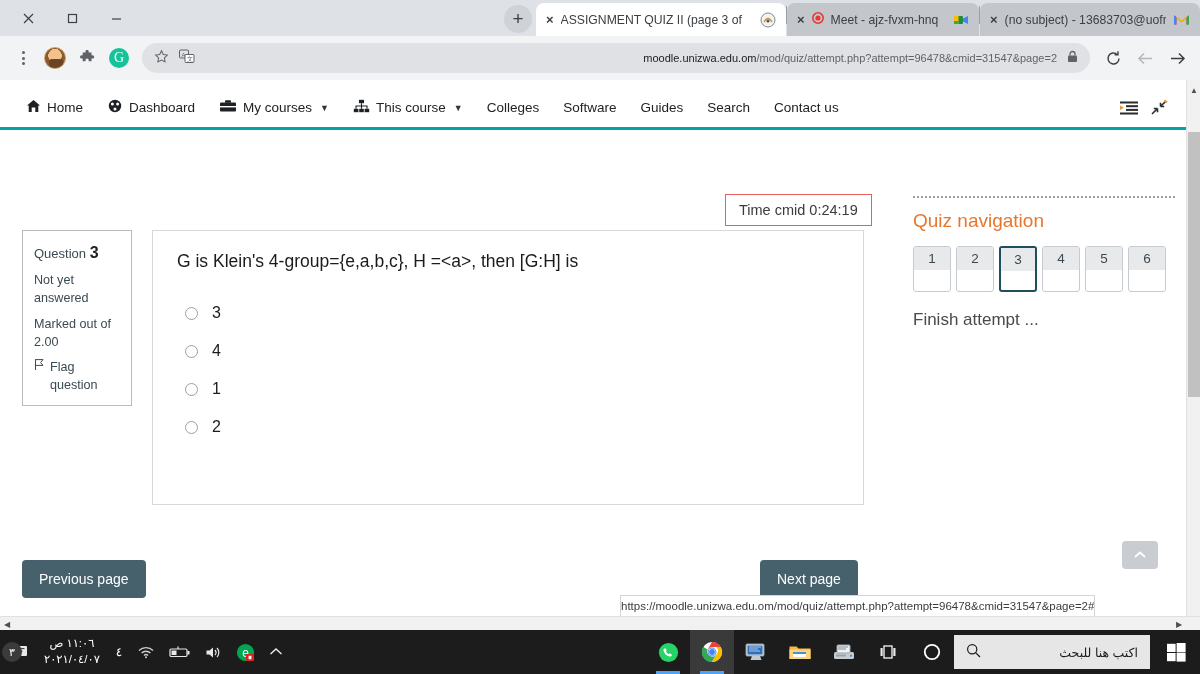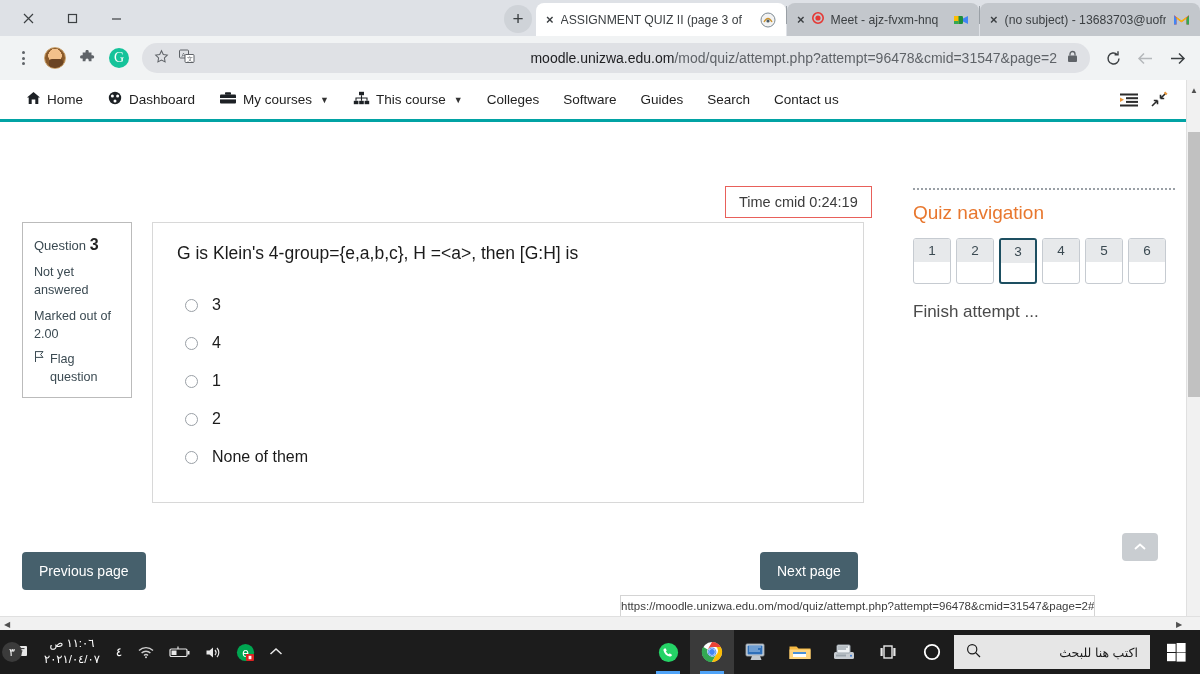--- a/index.html
+++ b/index.html
@@ -61,29 +61,29 @@
   .avatar::after{content:"";position:absolute;left:4px;top:11px;width:14px;height:10px;background:#6b4423;border-radius:3px;}
   .grammarly { width:20px;height:20px;border-radius:50%;background:#15c39a;color:#fff;font-size:14px;
                display:flex;align-items:center;justify-content:center;font-family:"Liberation Serif",serif; }
 
   .omnibox {
     flex: 1; height: 30px; background: #dfe1e5; border-radius: 15px;
     display: flex; align-items: center; padding: 0 12px; gap: 10px;
     margin: 0 6px; min-width: 0;
   }
   .urltext {
-    flex: 1; text-align: right; font-size: 14px; color: #202124;
+    flex: 1; text-align: right; font-size: 11px; color: #202124;
     white-space: nowrap; overflow: hidden;
   }
   .urltext .host { color: #202124; }
   .urltext .path { color: #5f6368; }
 
   
   .viewport { position: absolute; left: 0; top: 80px; width: 1200px; height: 550px; background: #fff; overflow: hidden; }
-  .pagewrap { position: absolute; left: 0; top: 0; width: 1188px; height: 550px; background: #fff; }
+  .pagewrap { position: absolute; left: 0; top: 8px; width: 1188px; height: 550px; background: #fff; }
 
   .moodlenav {
     height: 42px; display: flex; align-items: center; gap: 0px;
     padding: 0 14px; font-size: 13.5px; color: #222;
     border-bottom: 3px solid #01a3a4;
   }
   .mitem { display: flex; align-items: center; gap: 6px; padding: 0 12px; white-space: nowrap; }
   .mitem .caret { font-size: 9px; color: #333; margin-left: 2px; }
   .navspacer { flex: 1; }
   .navicon { width: 30px; display:flex; align-items:center; justify-content:center; }
@@ -455,24 +455,20 @@
               <span class="radio"></span>
               <span class="anslabel">4</span>
             </label>
             <label class="ans">
               <span class="radio"></span>
               <span class="anslabel">1</span>
             </label>
             <label class="ans">
               <span class="radio"></span>
               <span class="anslabel">2</span>
-            </label>
-            <label class="ans">
-              <span class="radio"></span>
-              <span class="anslabel">None of them</span>
             </label>
           </div>
         </div>
       </div>
 
       <div class="navpanel">
         <div class="dashed"></div>
         <div class="navtitle">Quiz navigation</div>
         <div class="qbuttons">
           <div class="qb">

